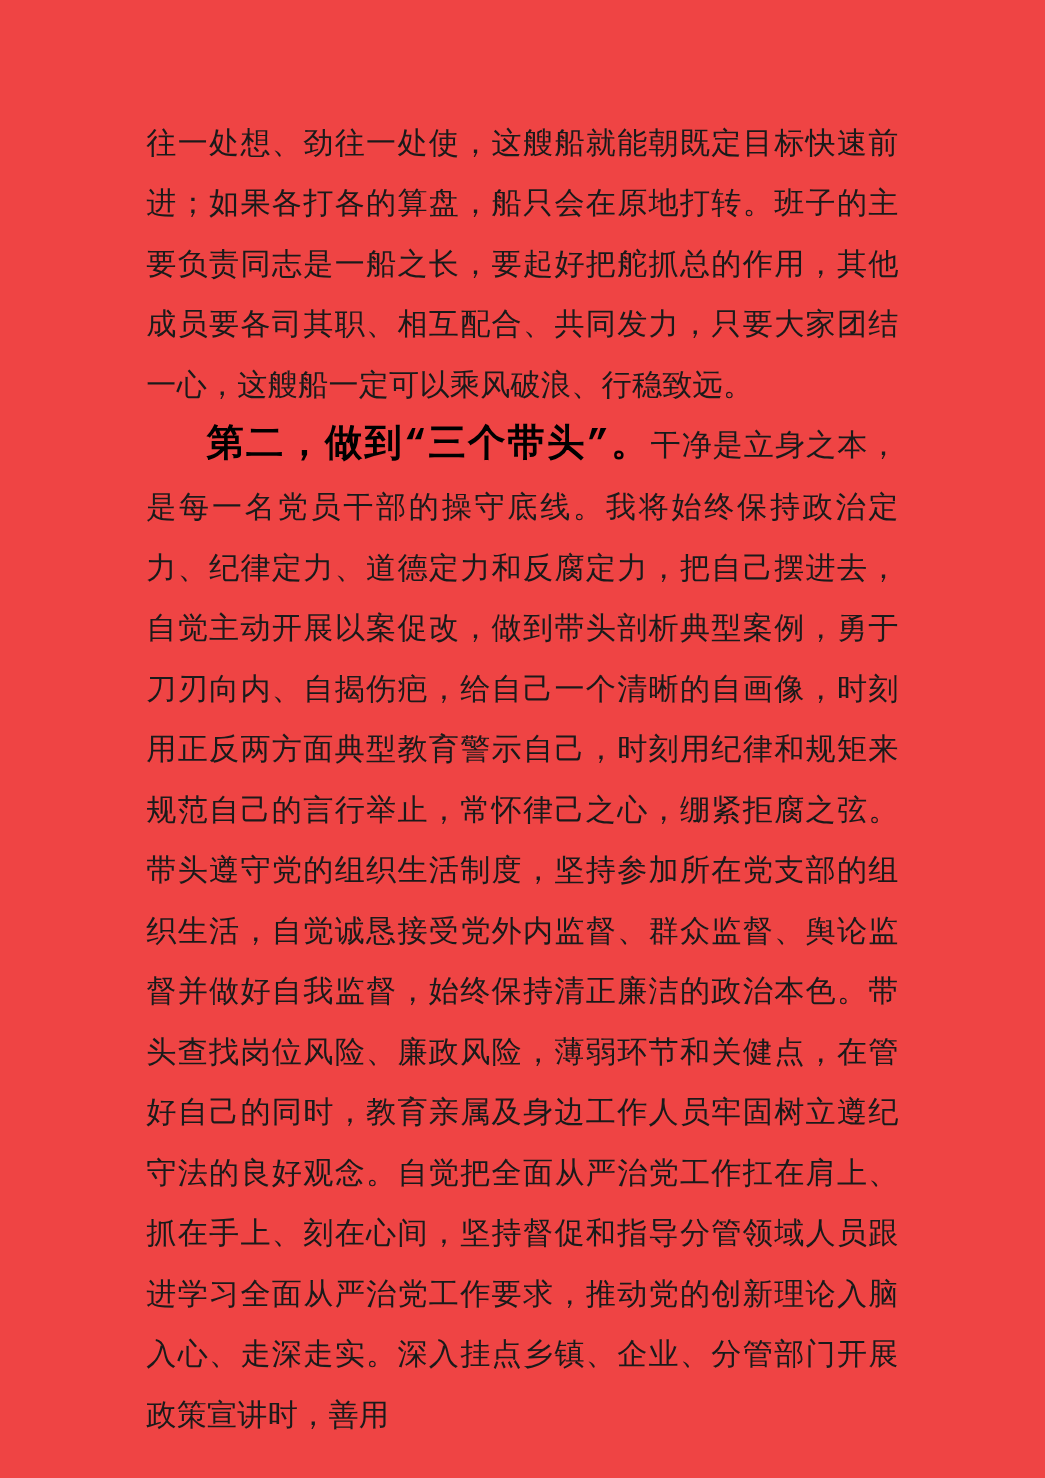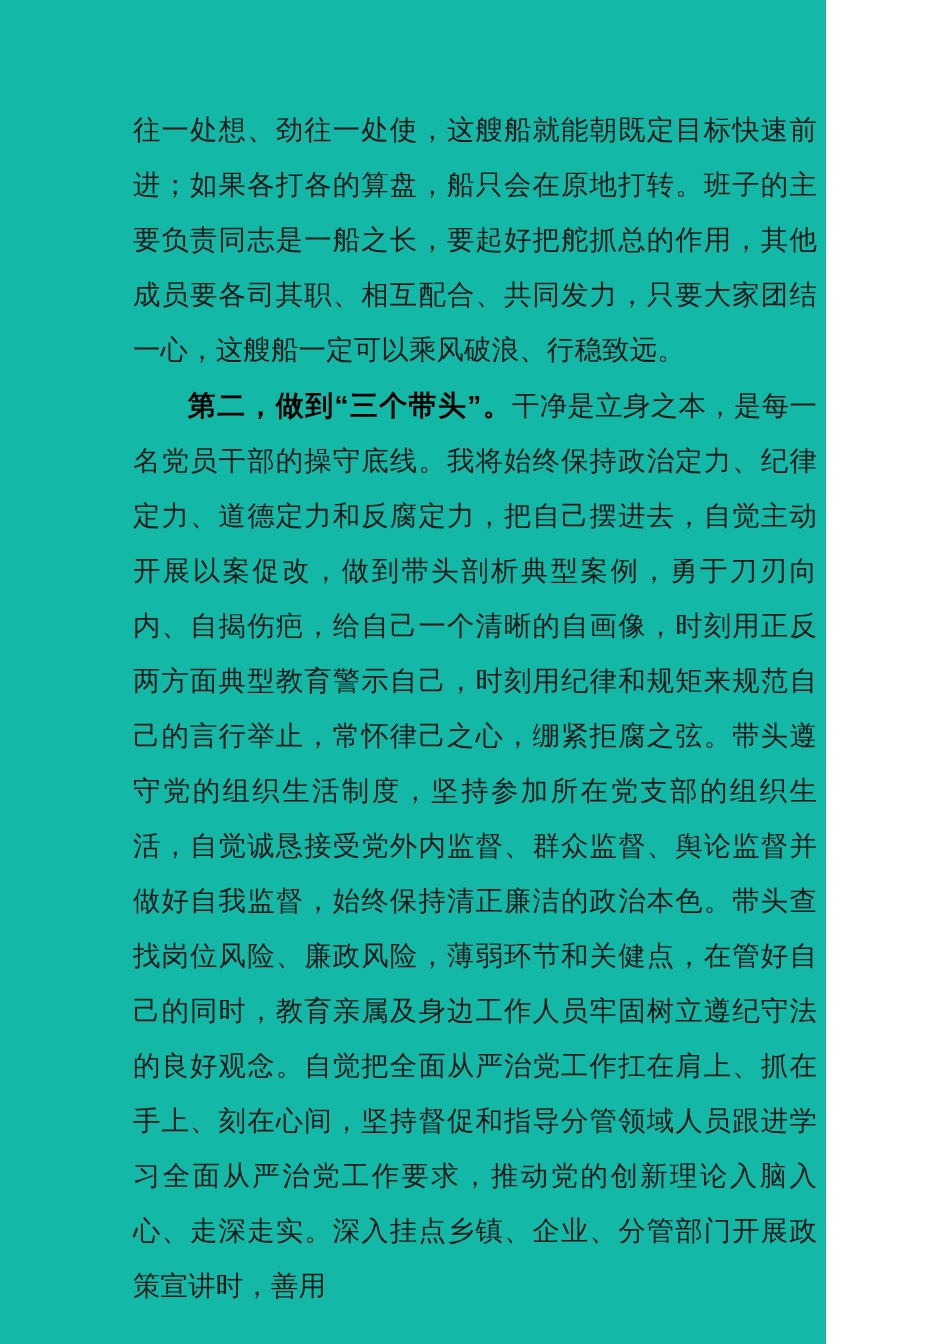--- a/index.html
+++ b/index.html
@@ -8,23 +8,23 @@
     background: #ffffff;
   }
   body {
     width: 950px;
     height: 1344px;
     overflow: hidden;
     font-family: "Liberation Serif", "DejaVu Serif", serif;
   }
   #page {
     position: relative;
-    width: 826px;
+    width: 950px;
     height: 1344px;
-    background: #14b8a6;
+    background: #ef4444;
     box-sizing: border-box;
     padding: 103px 133px 0 133px;
   }
   .doc-body {
     width: 684px;
   }
   p.para {
     margin: 0;
     padding: 0;
     color: #1a1a1a;
@@ -40,22 +40,22 @@
   p.para + p.para {
     margin-top: 0px;
   }
   .indent {
     text-indent: 2em;
   }
   .lead {
     font-weight: 700;
     letter-spacing: 1.2px;
     color: #000000;
-    font-family: Liberation Sans, sans-serif;
-    font-size: 28px;
+    font-family: Liberation Mono, monospace;
+    font-size: 34px;
   }
 </style>
 </head>
 <body>
 
 <div id="page">
   <div class="doc-body">
 
     <p class="para">往一处想、劲往一处使，这艘船就能朝既定目标快速前进；如果各打各的算盘，船只会在原地打转。班子的主要负责同志是一船之长，要起好把舵抓总的作用，其他成员要各司其职、相互配合、共同发力，只要大家团结一心，这艘船一定可以乘风破浪、行稳致远。</p>
 

